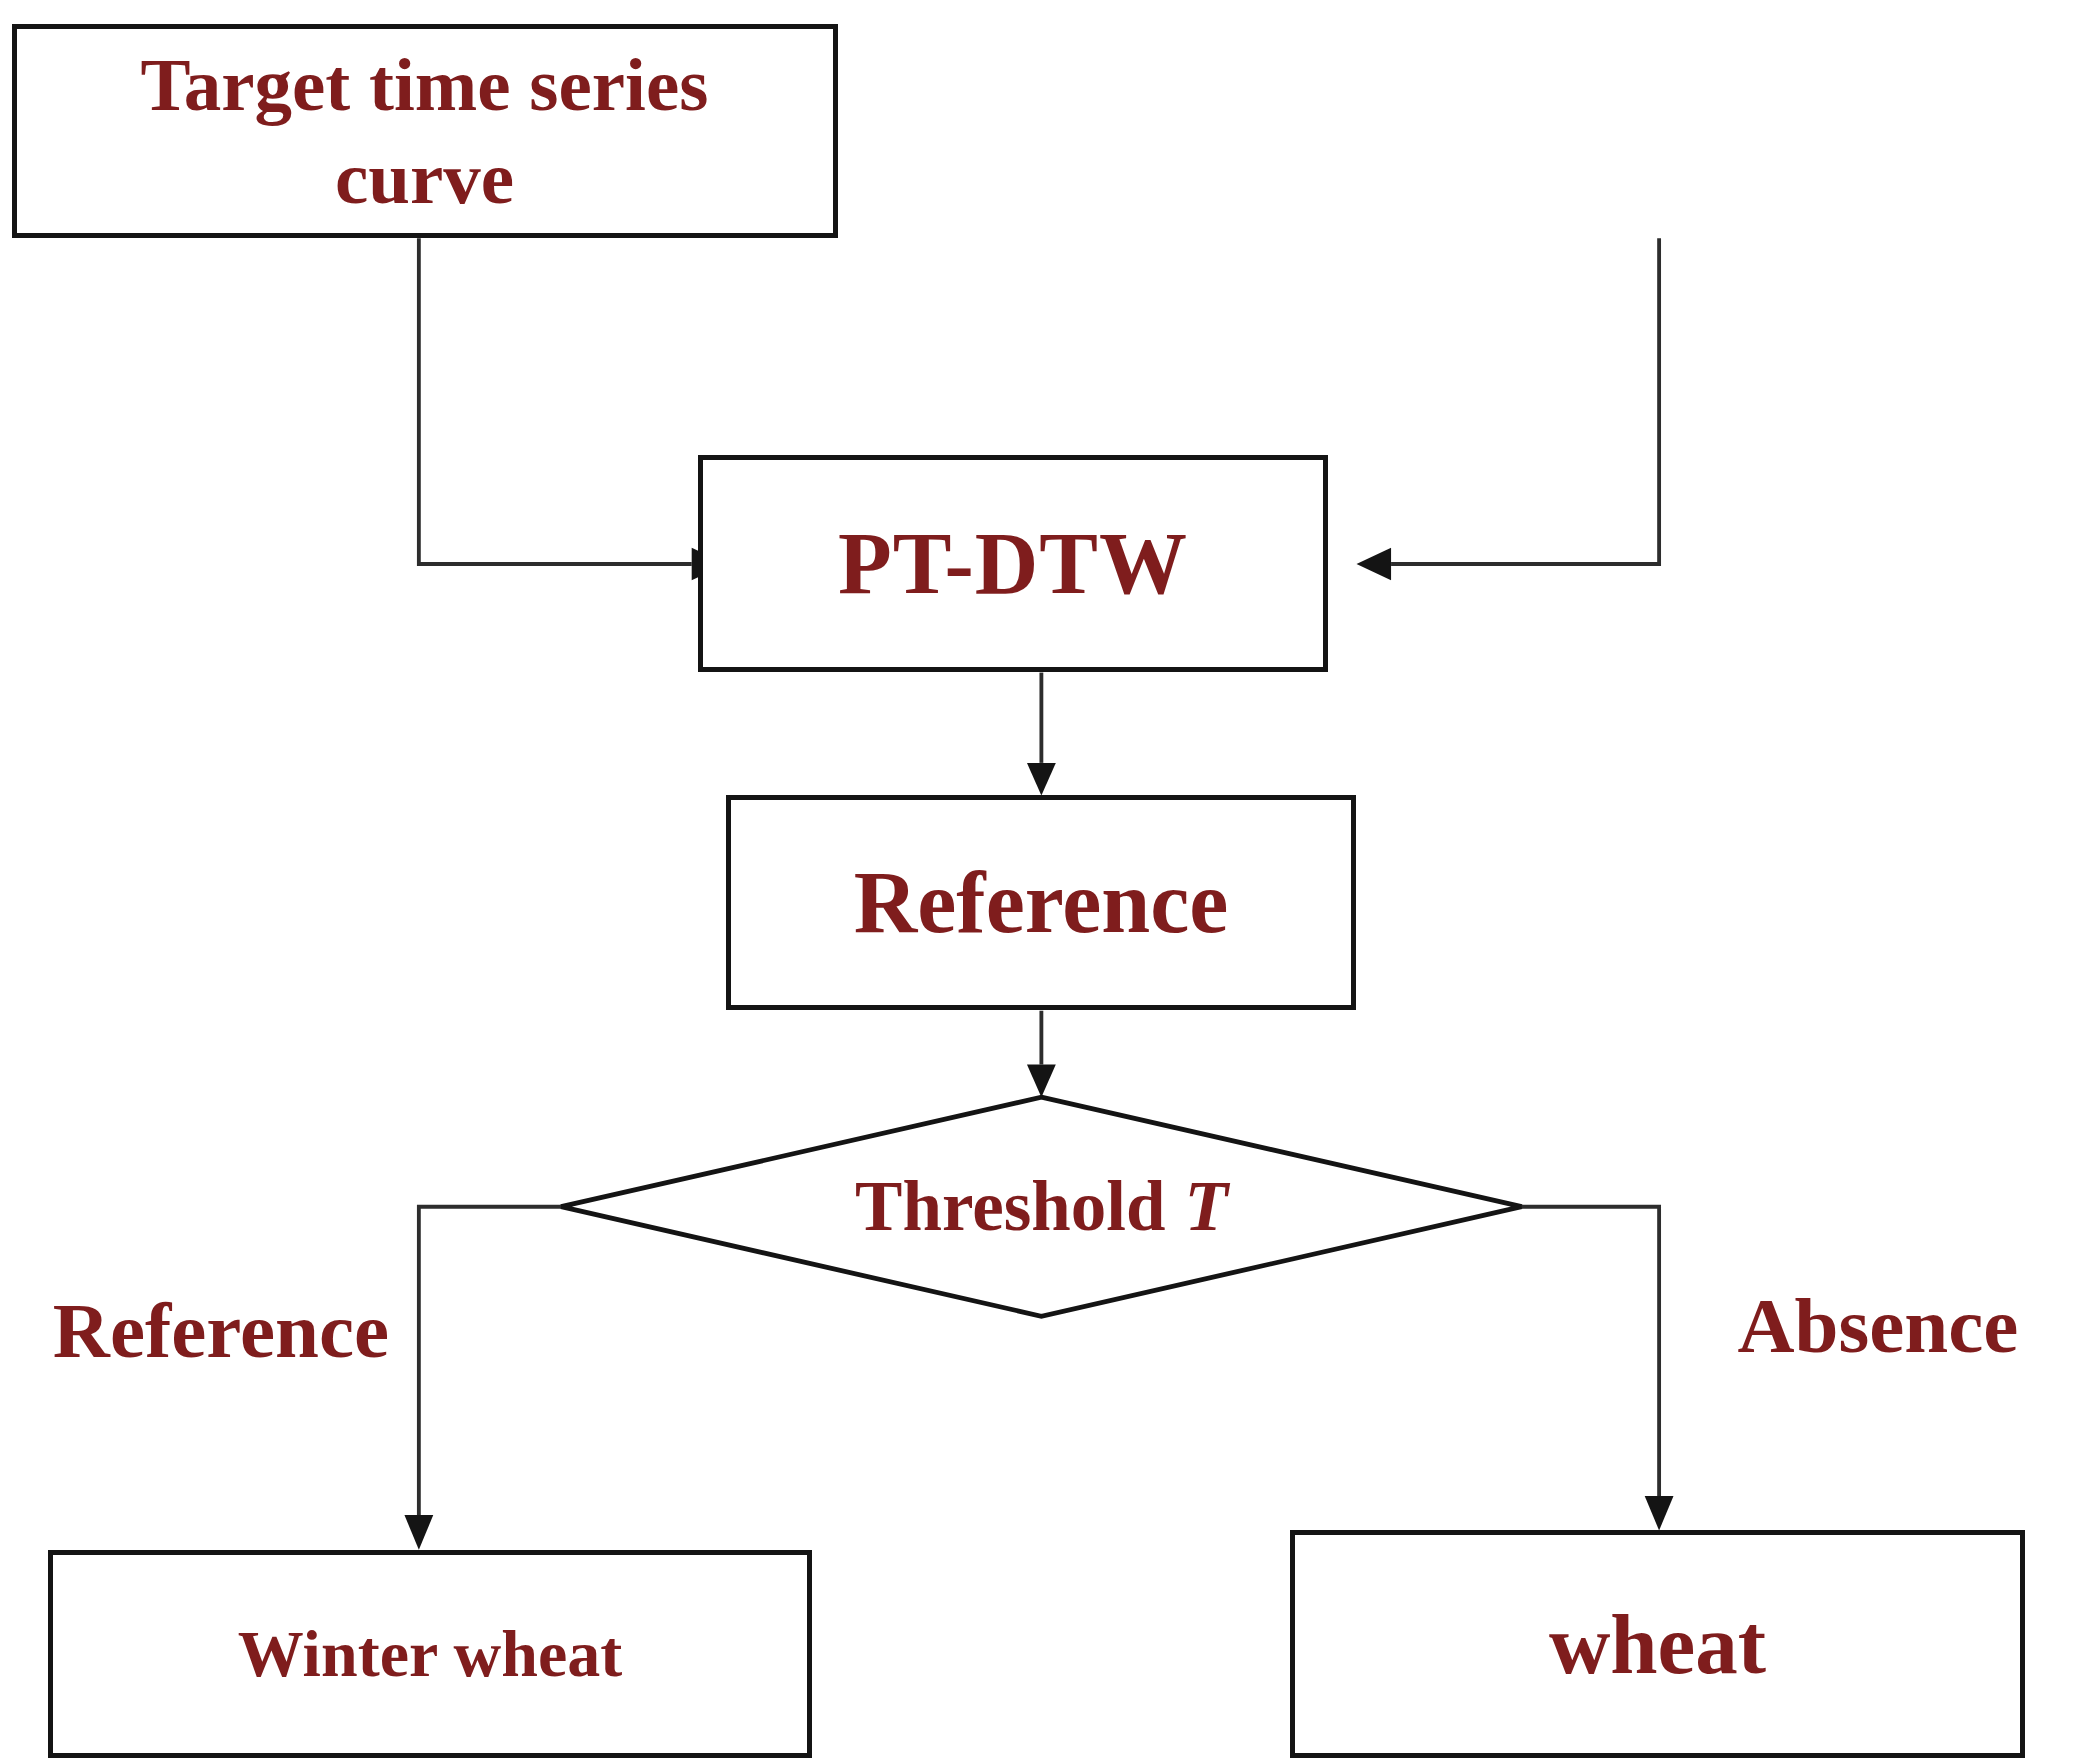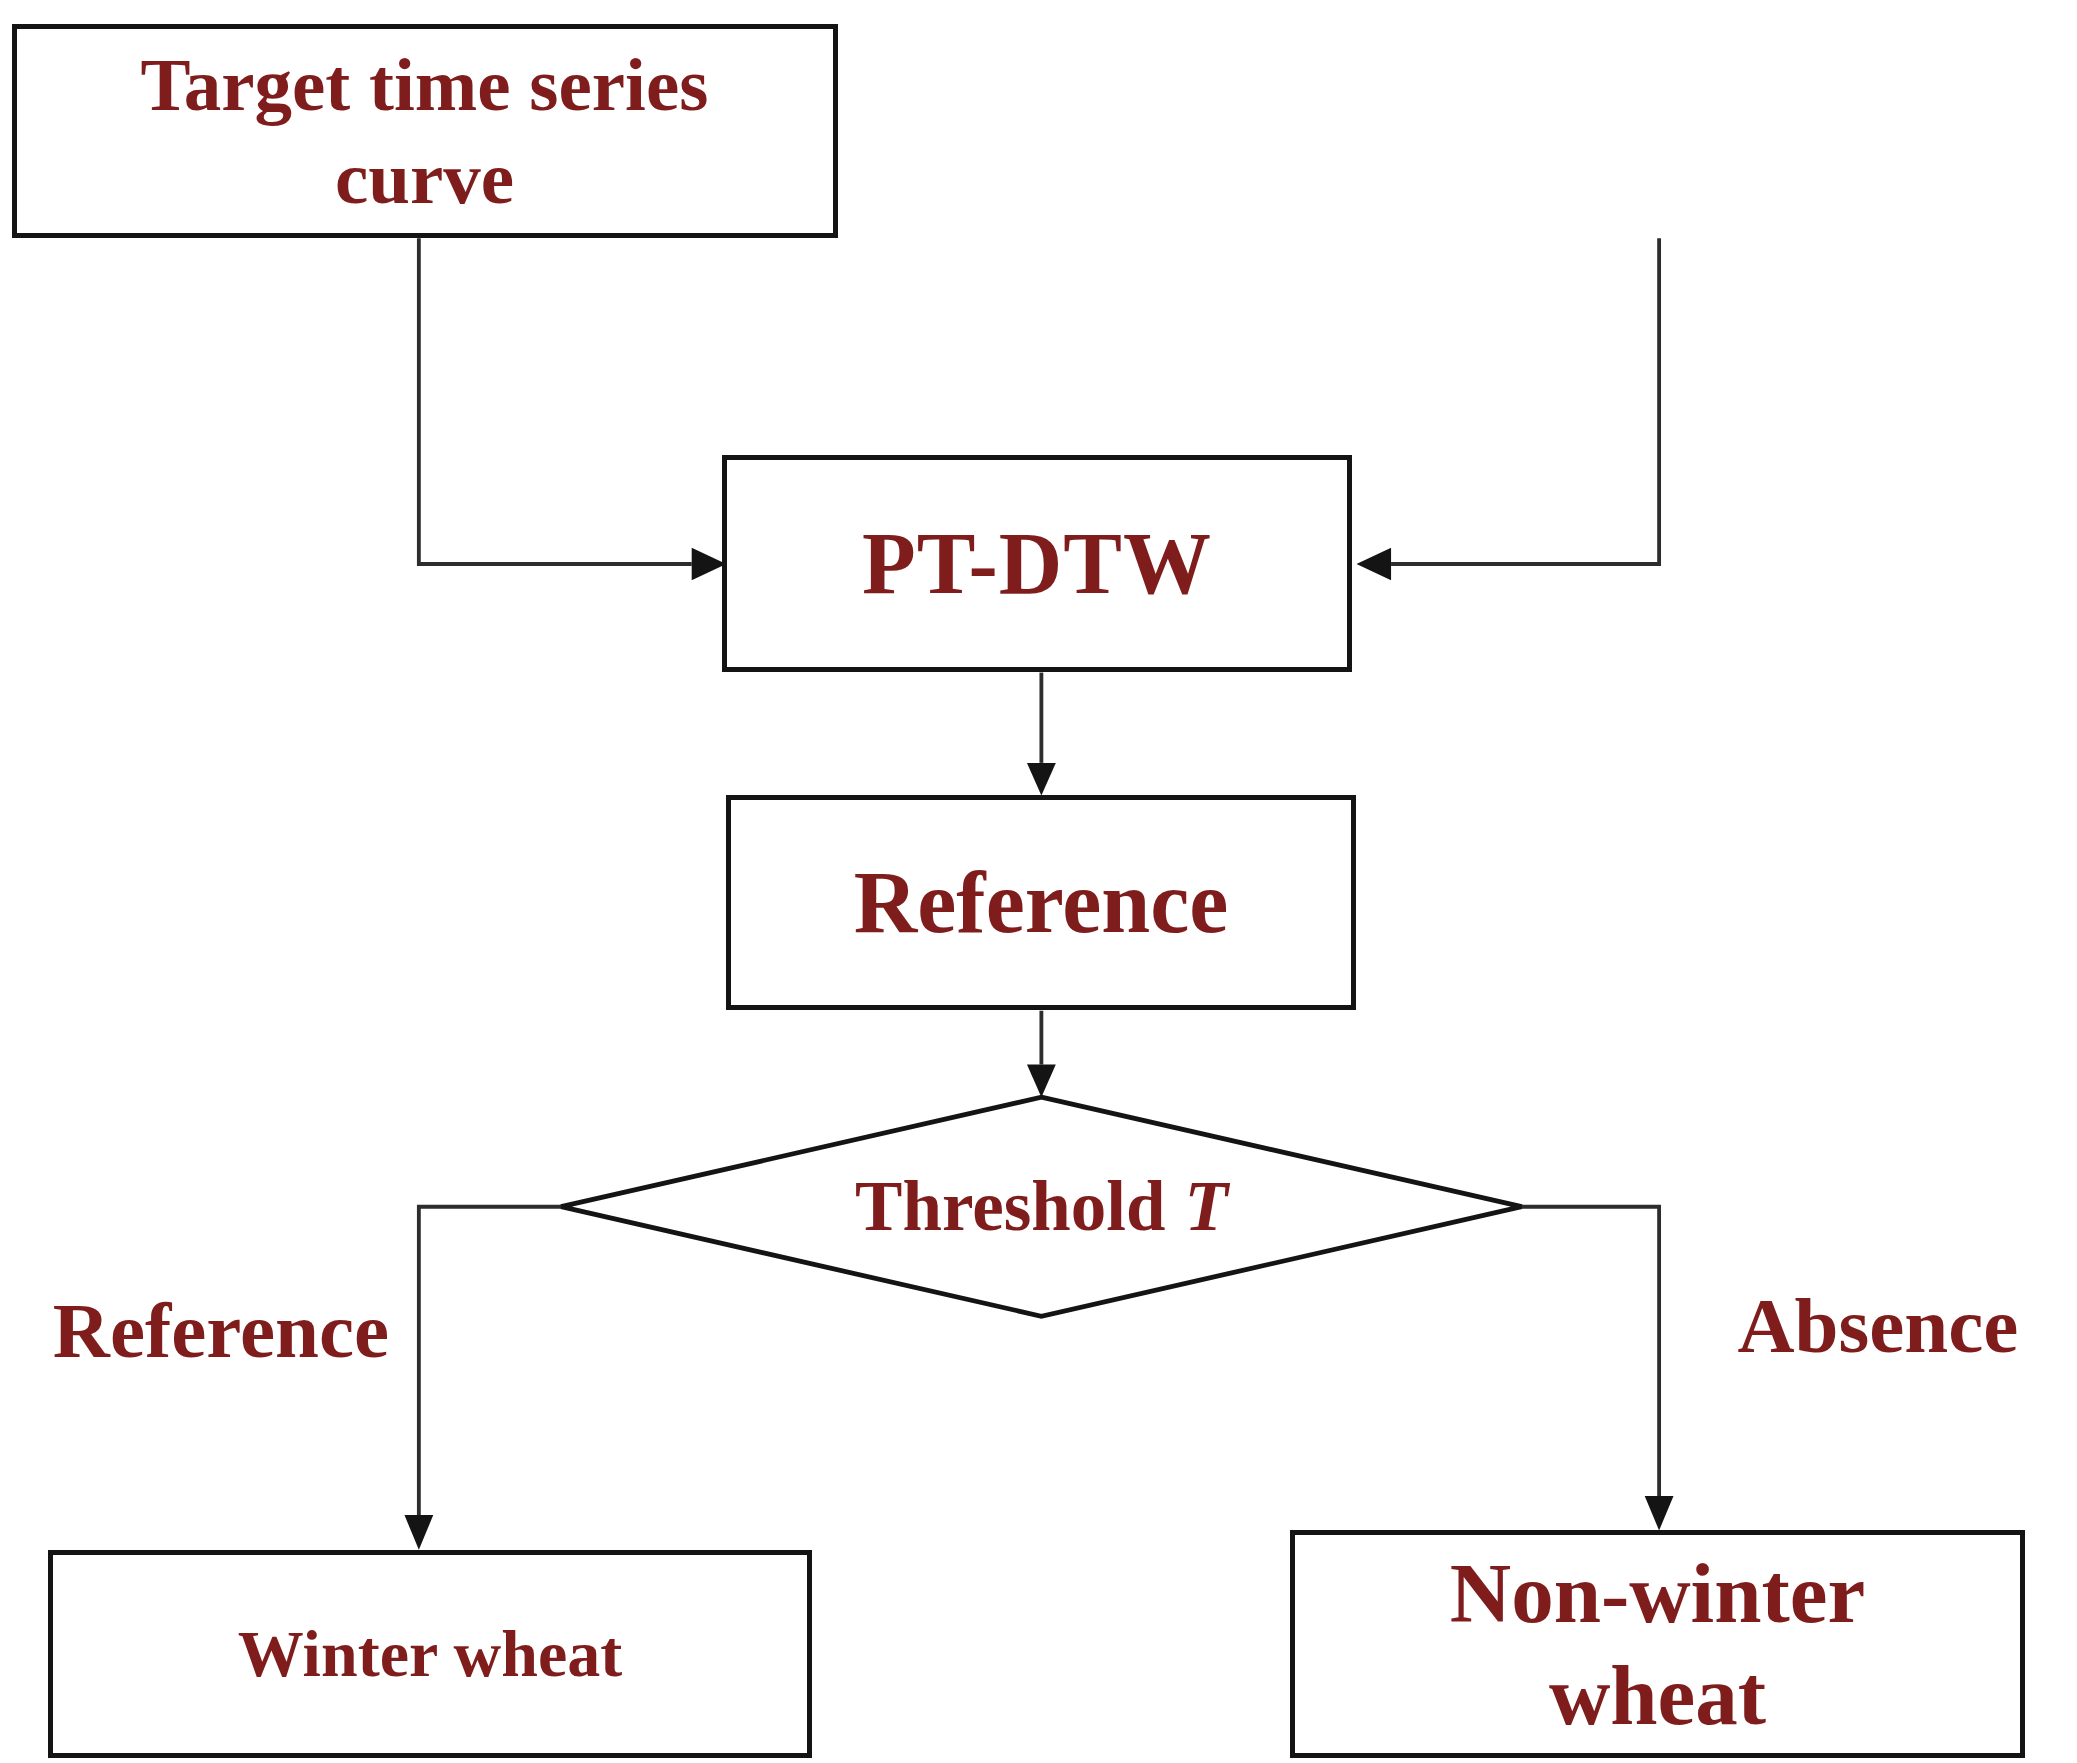--- a/index.html
+++ b/index.html
@@ -70,34 +70,33 @@
     <path d="M1584 1256 H1727 V1557" fill="none" stroke="#2d2d2d" stroke-width="4"></path>
     <polygon points="1727,1593 1712,1557 1742,1557" fill="#141414"></polygon>
   </svg>
 
   <div class="node n-target" style="left:11.5px;top:24px;width:826px;height:214px;">
     <span class="line">Target time series</span>
     <span class="line">curve</span>
   </div>
 
 
-  <div class="node n-ptdtw" style="left:722px;top:455px;width:630px;height:217px;">
+  <div class="node n-ptdtw" style="left:698px;top:455px;width:630px;height:217px;">
     <span class="line">PT-DTW</span>
   </div>
 
   <div class="node n-similarity" style="left:726px;top:795px;width:630px;height:215px;">
     <span class="line">Reference</span>
   </div>
 
   <div class="node n-winter" style="left:48px;top:1550px;width:764px;height:208px;">
     <span class="line">Winter wheat</span>
   </div>
 
   <div class="node n-nonwinter" style="left:1290px;top:1530px;width:735px;height:228px;">
-    <span class="line">Non-winter</span>
     <span class="line">wheat</span>
   </div>
 
   <div class="lbl threshold-lbl" style="left:657px;top:1097px;width:769px;height:219px;">
     <span>Threshold</span>
     <span class="sym">T</span>
   </div>
 
   <div class="lbl edge-lbl" style="left:29px;top:1278px;width:384px;height:106px;">Reference</div>
 

